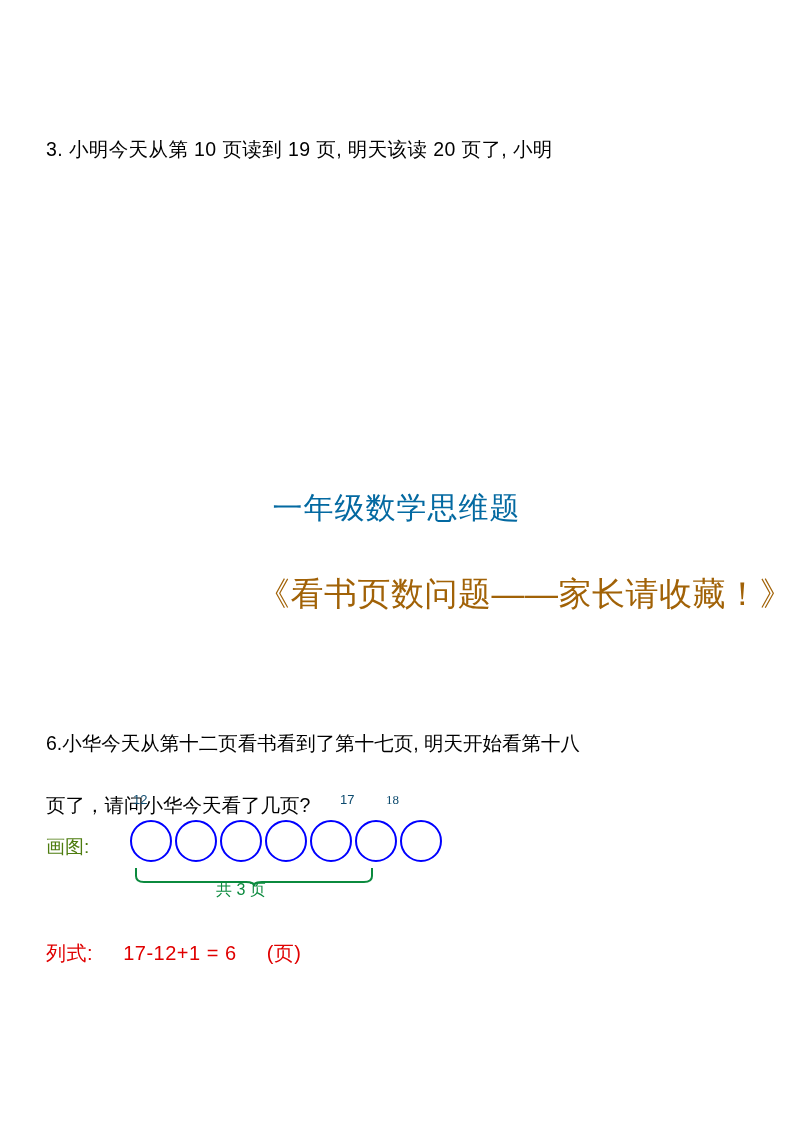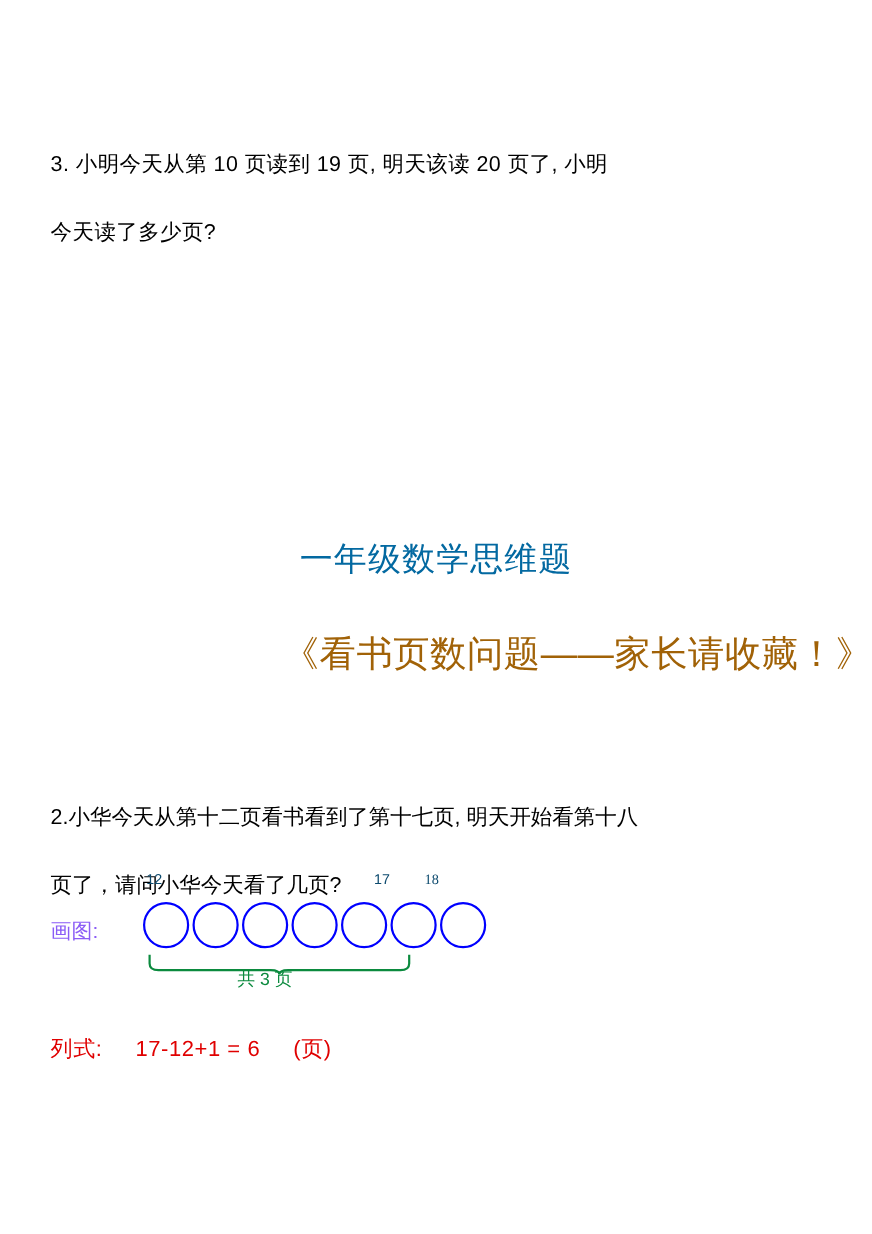--- a/index.html
+++ b/index.html
@@ -82,21 +82,21 @@
     left: 46px;
     top: 786px;
     width: 420px;
     height: 140px;
   }
   .lbl-draw {
     position: absolute;
     left: 0;
     top: 48px;
     font-size: 19px;
-    color: #8b5cf6;
+    color: #4d7c0f;
     white-space: nowrap;
   }
   .num-tick {
     position: absolute;
     font-size: 13px;
     color: #0c4a6e;
   }
   .num-12 { left: 87px; top: 6px; }
   .num-17 { left: 294px; top: 6px; }
   .num-18 { left: 340px; top: 6px; font-family: Liberation Serif, serif; }
@@ -140,28 +140,27 @@
   }
   .equation .gap { display: inline-block; width: 18px; }
 </style>
 </head>
 <body>
 
 <div class="page">
 
   <div class="q3">
     <span class="ln">3. 小明今天从第 10 页读到 19 页, 明天该读 20 页了, 小明</span>
-    <span class="ln">今天读了多少页?</span>
   </div>
 
   <div class="title-main">一年级数学思维题</div>
   <div class="title-sub">《看书页数问题——家长请收藏！》</div>
 
   <div class="q1">
-    <span class="ln">2.小华今天从第十二页看书看到了第十七页, 明天开始看第十八</span>
+    <span class="ln">6.小华今天从第十二页看书看到了第十七页, 明天开始看第十八</span>
     <span class="ln">页了，请问小华今天看了几页?</span>
   </div>
 
   <div class="diagram">
     <span class="lbl-draw">画图:</span>
     <span class="num-tick num-12">12</span>
     <span class="num-tick num-17">17</span>
     <span class="num-tick num-18">18</span>
 
     <div class="circles">

